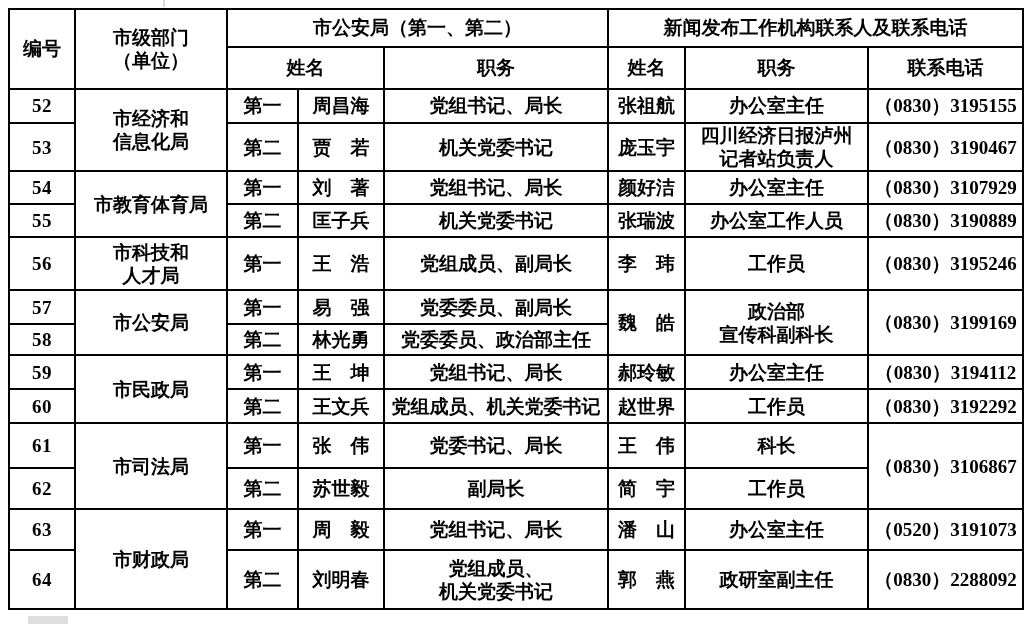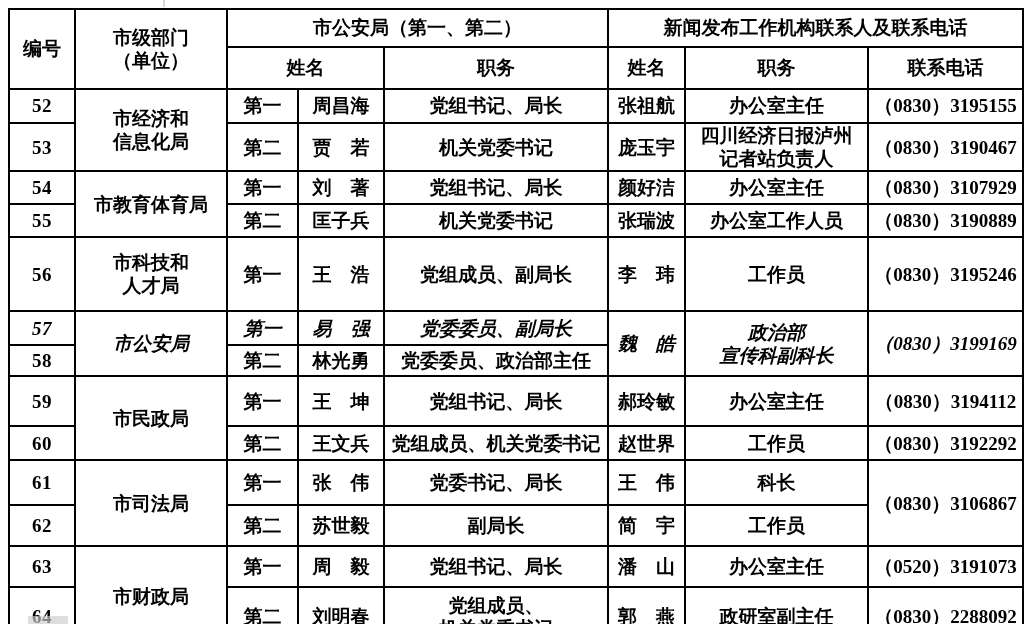--- a/index.html
+++ b/index.html
@@ -138,49 +138,49 @@
         </tr>
         <tr style="height: 33px;">
           <td class="serif">55</td>
           <td>第二</td>
           <td>匡子兵</td>
           <td>机关党委书记</td>
           <td>张瑞波</td>
           <td>办公室工作人员</td>
           <td class="phone">（0830）3190889</td>
         </tr>
-        <tr style="height: 74px;">
+        <tr style="height: 53px;">
           <td class="serif">56</td>
           <td>市科技和
 人才局</td>
           <td>第一</td>
           <td>王　浩</td>
           <td>党组成员、副局长</td>
           <td>李　玮</td>
           <td>工作员</td>
           <td class="phone">（0830）3195246</td>
         </tr>
-        <tr style="height: 34px; font-style: italic;">
+        <tr style="height: 34px;">
           <td class="serif">57</td>
           <td rowspan="2">市公安局</td>
           <td>第一</td>
           <td>易　强</td>
           <td>党委委员、副局长</td>
           <td rowspan="2">魏　皓</td>
           <td rowspan="2">政治部
 宣传科副科长</td>
           <td rowspan="2" class="phone">（0830）3199169</td>
         </tr>
         <tr style="height: 31px;">
           <td class="serif">58</td>
           <td>第二</td>
           <td>林光勇</td>
           <td>党委委员、政治部主任</td>
         </tr>
-        <tr style="height: 50px;">
+        <tr style="height: 34px;">
           <td class="serif">59</td>
           <td rowspan="2">市民政局</td>
           <td>第一</td>
           <td>王　坤</td>
           <td>党组书记、局长</td>
           <td>郝玲敏</td>
           <td>办公室主任</td>
           <td class="phone">（0830）3194112</td>
         </tr>
         <tr style="height: 34px;">

